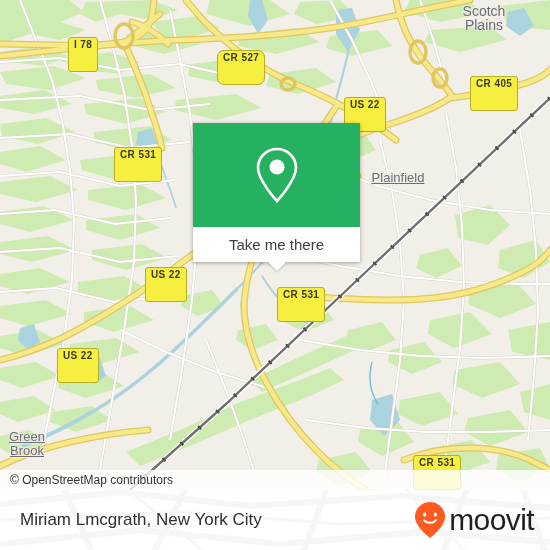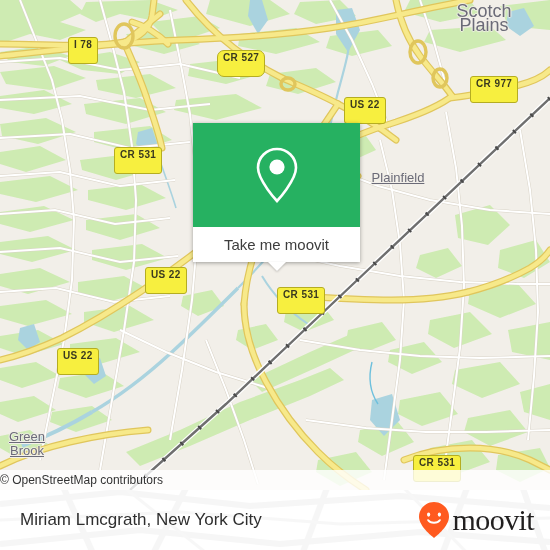--- a/index.html
+++ b/index.html
@@ -46,37 +46,38 @@
   
   .shield {
     position: absolute;
     background: #f7ef3f;
     border: 1px solid #b5ad22;
     border-radius: 3px;
     color: #3a3a20;
     font-size: 10px;
     font-weight: bold;
     letter-spacing: 0.4px;
-    padding: 1px 5px 12px 5px;
+    padding: 1px 5px 20px 5px;
     line-height: 12px;
     white-space: nowrap;
     font-family: "Liberation Sans", sans-serif;
   }
 
   
   #attribution {
     position: absolute;
     left: 0;
     bottom: 0;
     width: 550px;
     height: 20px;
     background: rgba(255,255,255,0.80);
     color: #333333;
     font-size: 12px;
     line-height: 20px;
+    padding-left: 10px;
     box-sizing: border-box;
     font-family: "Liberation Sans", sans-serif;
   }
 
   
   #popup {
     position: absolute;
     left: 193px;
     top: 123px;
     width: 167px;
@@ -148,21 +149,21 @@
     top: 0;
     height: 60px;
     display: flex;
     align-items: center;
     gap: 4px;
   }
   #brand-text {
     color: #211f1f;
     font-size: 30px;
     letter-spacing: -0.6px;
-    font-family: Liberation Serif, serif;
+    font-family: Liberation Sans, sans-serif;
   }
 </style>
 </head>
 <body>
 
 <div id="screen">
 
   <div id="map">
     <svg width="550" height="490" viewBox="0 0 550 490" xmlns="http://www.w3.org/2000/svg">
       <defs>
@@ -364,45 +365,45 @@
         </g>
       </g>
 
       <g>
         <path d="M550,98 L370,268 L226,404 L130,490" stroke="#ffffff" stroke-width="5" fill="none"></path>
         <path d="M550,98 L370,268 L226,404 L130,490" stroke="#6f6f6f" stroke-width="2.4" fill="none"></path>
         <path d="M550,98 L370,268 L226,404 L130,490" stroke="#4a4a4a" stroke-width="4.4" fill="none" stroke-dasharray="2 22"></path>
       </g>
     </svg>
 
-    <div class="place-label" style="left:444px; top:4px; width:80px; font-size:18px;">Scotch
+    <div class="place-label" style="left:444px; top:4px; width:80px; font-size:14px;">Scotch
 Plains</div>
     <div class="place-label" style="left:362px; top:171px; width:72px;text-decoration:underline;">Plainfield</div>
     <div class="place-label" style="left:0px; top:430px; width:54px;text-decoration:underline;">Green
 Brook</div>
 
     <div class="shield" style="left:68px; top:37px;">I 78</div>
     <div class="shield" style="left:217px; top:50px;border-radius:7px;">CR 527</div>
     <div class="shield" style="left:344px; top:97px;">US 22</div>
-    <div class="shield" style="left:470px; top:76px;">CR 977</div>
+    <div class="shield" style="left:470px; top:76px;">CR 405</div>
     <div class="shield" style="left:114px; top:147px;">CR 531</div>
     <div class="shield" style="left:145px; top:267px;">US 22</div>
     <div class="shield" style="left:277px; top:287px;">CR 531</div>
     <div class="shield" style="left:57px; top:348px;">US 22</div>
     <div class="shield" style="left:413px; top:455px;">CR 531</div>
 
     <div id="popup">
       <div id="popup-image">
         <svg width="54" height="62" viewBox="0 0 54 62">
           <path d="M27 5 C16.5 5 8 13.4 8 23.8 C8 36.5 27 57 27 57 C27 57 46 36.5 46 23.8 C46 13.4 37.5 5 27 5 Z" fill="none" stroke="#ffffff" stroke-width="2.6"></path>
           <circle cx="27" cy="23" r="7.6" fill="#ffffff"></circle>
         </svg>
       </div>
       <div id="popup-footer">
-        <span>Take me moovit</span>
+        <span>Take me there</span>
       </div>
       <div id="popup-tail"></div>
     </div>
 
     <div id="attribution">© OpenStreetMap contributors</div>
   </div>
 
   <div id="bottombar">
     <svg id="bottombar-watermark" viewBox="0 0 550 60">
       <rect x="0" y="0" width="550" height="60" fill="#ffffff"></rect>

